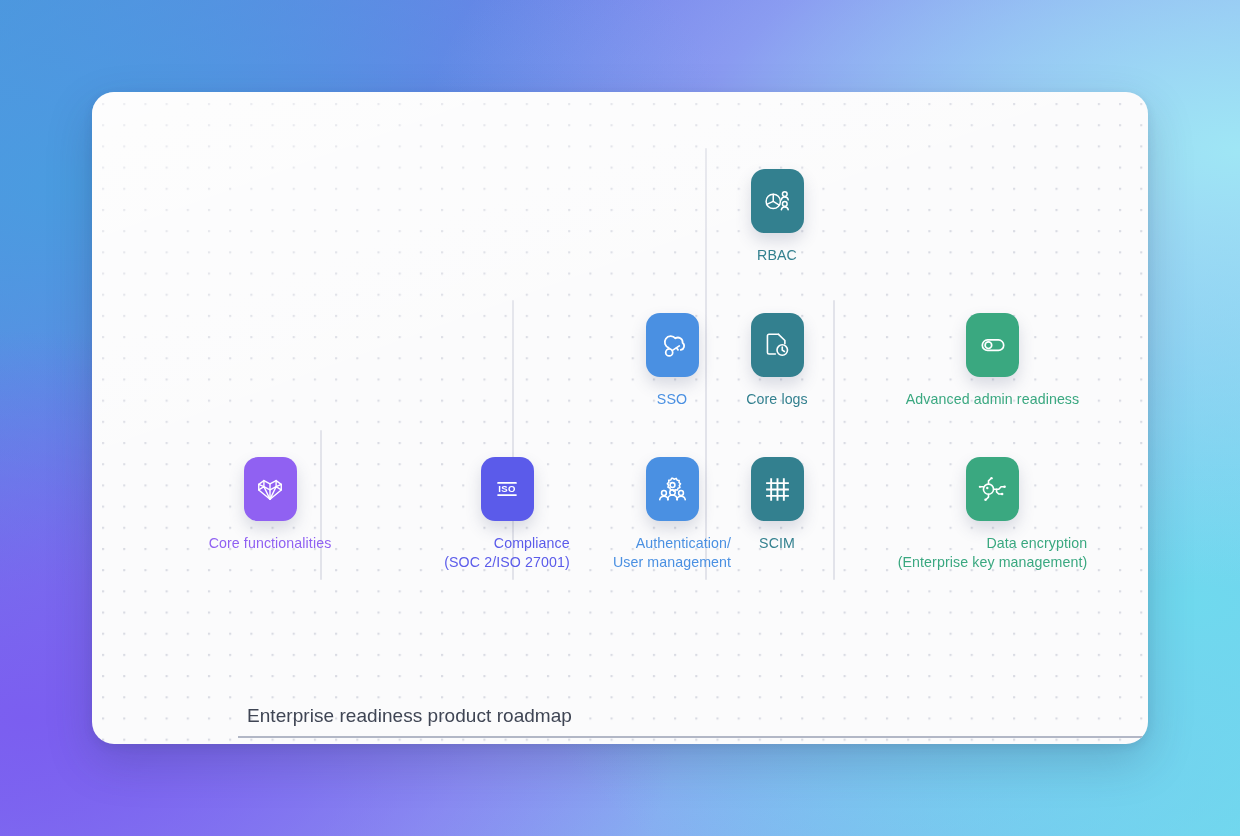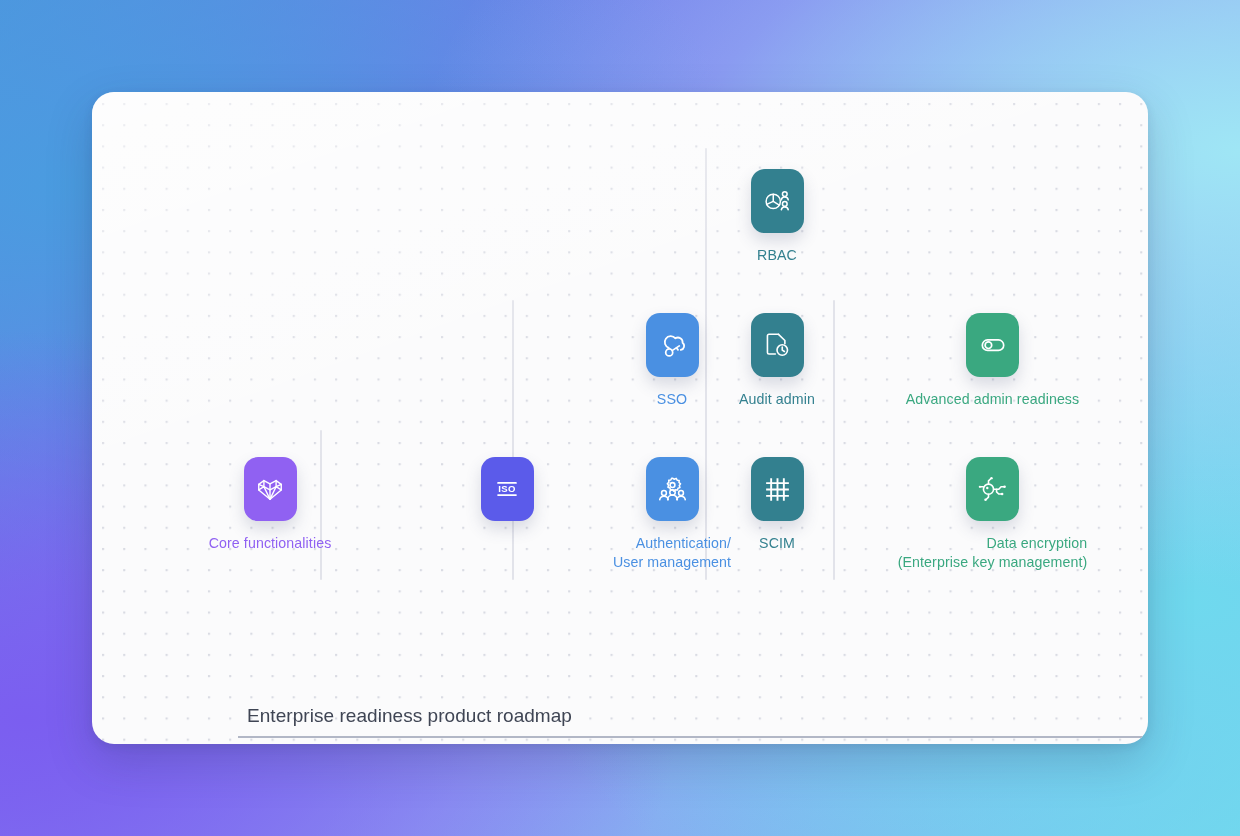--- a/index.html
+++ b/index.html
@@ -114,20 +114,22 @@
   <div class="node" style="left:255px; top:365px; width:320px;">
     <div class="tile" style="background:#5b5bea;">
       <span>
         <svg width="30" height="30" viewBox="0 0 32 32" fill="none" stroke="#ffffff" stroke-width="2" stroke-linecap="round">
           <path d="M6.5 9.5 H25.5"></path>
           <path d="M6.5 22.5 H25.5"></path>
           <text x="16" y="19.6" fill="#ffffff" stroke="none" font-family="Liberation Sans, sans-serif" font-size="10.2" font-weight="bold" text-anchor="middle" letter-spacing="0.4">ISO</text>
         </svg>
       </span>
     </div>
+    <div class="node-label" style="color:#5b5bea;">Compliance
+(SOC 2/ISO 27001)</div>
   </div>
 
   <div class="node" style="left:466px; top:221px; width:228px;">
     <div class="tile" style="background:#4a90e2;">
       <span>
         <svg width="31" height="31" viewBox="0 0 32 32" fill="none" stroke="#ffffff" stroke-width="1.8" stroke-linecap="round" stroke-linejoin="round">
           <path d="M12.2 18.4 A6.2 6.2 0 1 1 19 8.6 A4.8 4.8 0 0 1 26.4 13.2
                    A4.2 4.2 0 0 1 24.6 20.6"></path>
           <circle cx="12.6" cy="23.2" r="3.6"></circle>
           <path d="M15.6 21.3 L23 16.4"></path>
@@ -182,21 +184,21 @@
       <span>
         <svg width="30" height="30" viewBox="0 0 32 32" fill="none" stroke="#ffffff" stroke-width="1.7" stroke-linecap="round" stroke-linejoin="round">
           <path d="M17.6 4.6 H7.4 a1.6 1.6 0 0 0 -1.6 1.6 V24 a1.6 1.6 0 0 0 1.6 1.6
                    H14.2"></path>
           <path d="M17.6 4.6 L24.4 11.2 V14.6"></path>
           <circle cx="21.6" cy="21.4" r="5.6"></circle>
           <path d="M21.6 18.2 V21.4 L23.9 22.9"></path>
         </svg>
       </span>
     </div>
-    <div class="node-label" style="color:#33808f;">Audit admin</div>
+    <div class="node-label" style="color:#33808f;">Core logs</div>
   </div>
 
   <div class="node" style="left:622px; top:365px; width:126px;">
     <div class="tile" style="background:#33808f;">
       <span>
         <svg width="29" height="29" viewBox="0 0 32 32" fill="none" stroke="#ffffff" stroke-width="2.1" stroke-linecap="square">
           <path d="M9 4.5 V27.5 M16 4.5 V27.5 M23 4.5 V27.5"></path>
           <path d="M4.5 9 H27.5 M4.5 16 H27.5 M4.5 23 H27.5"></path>
         </svg>
       </span>

